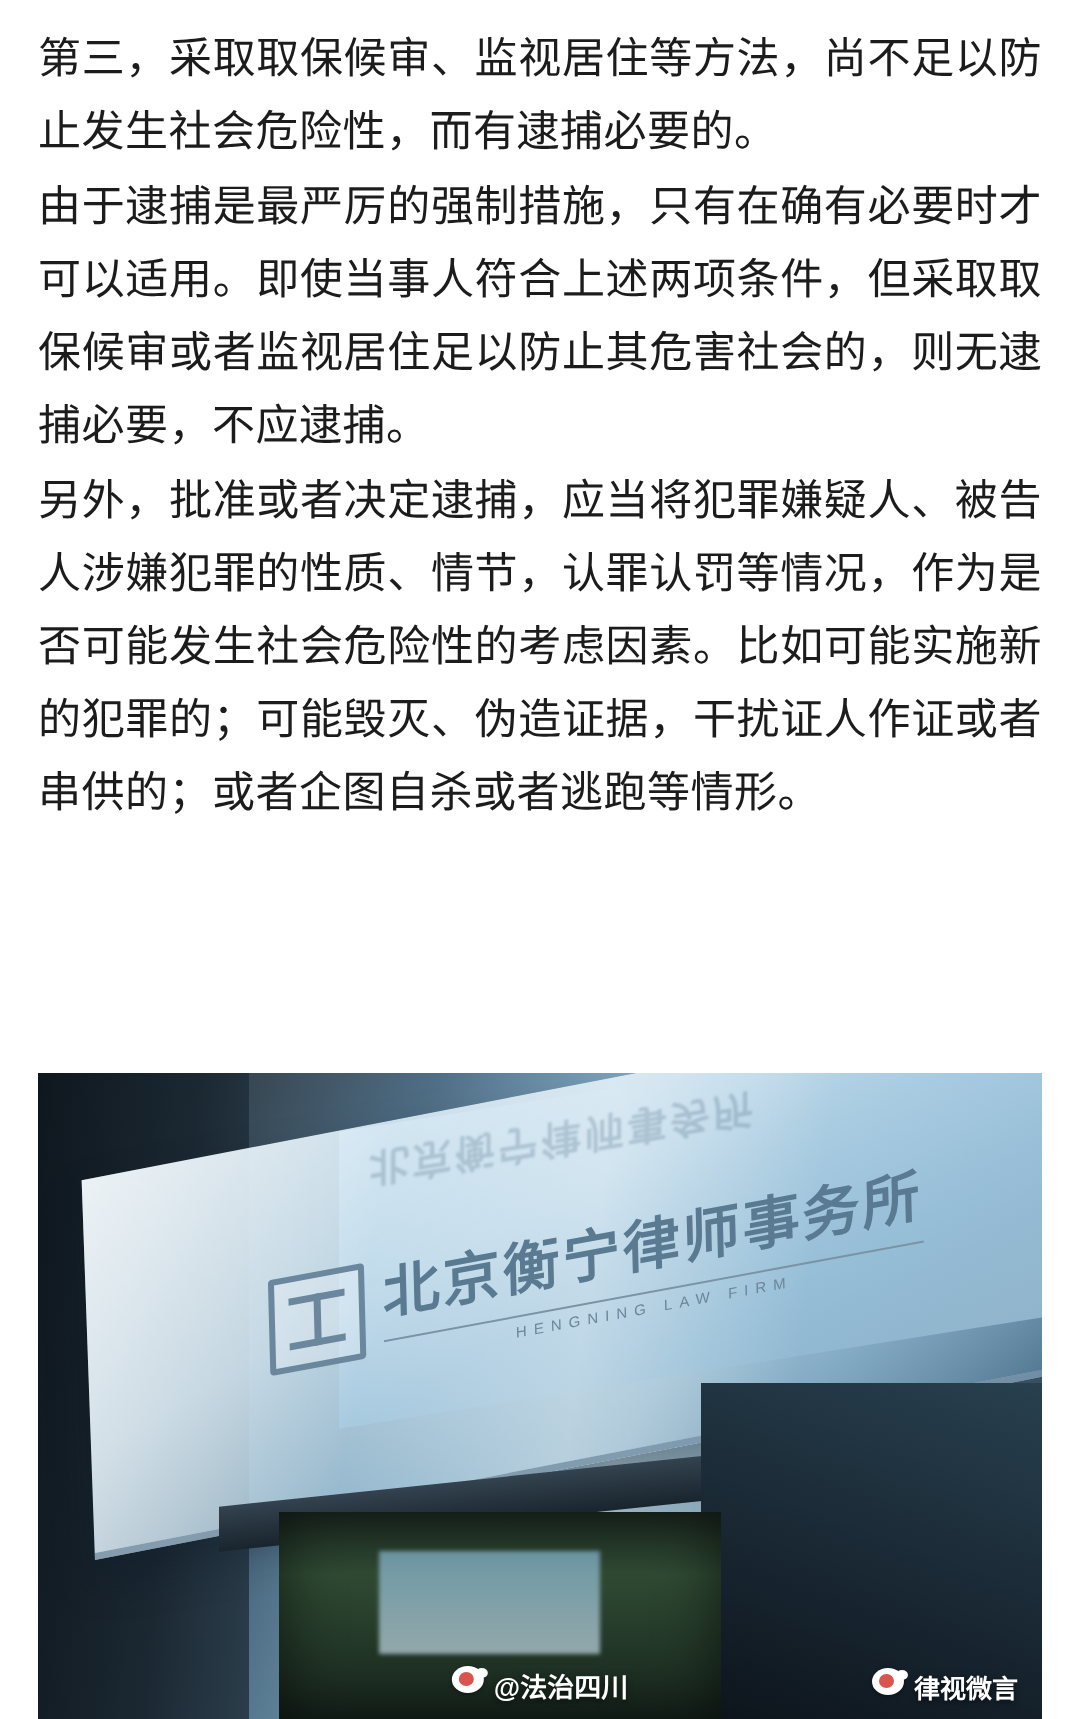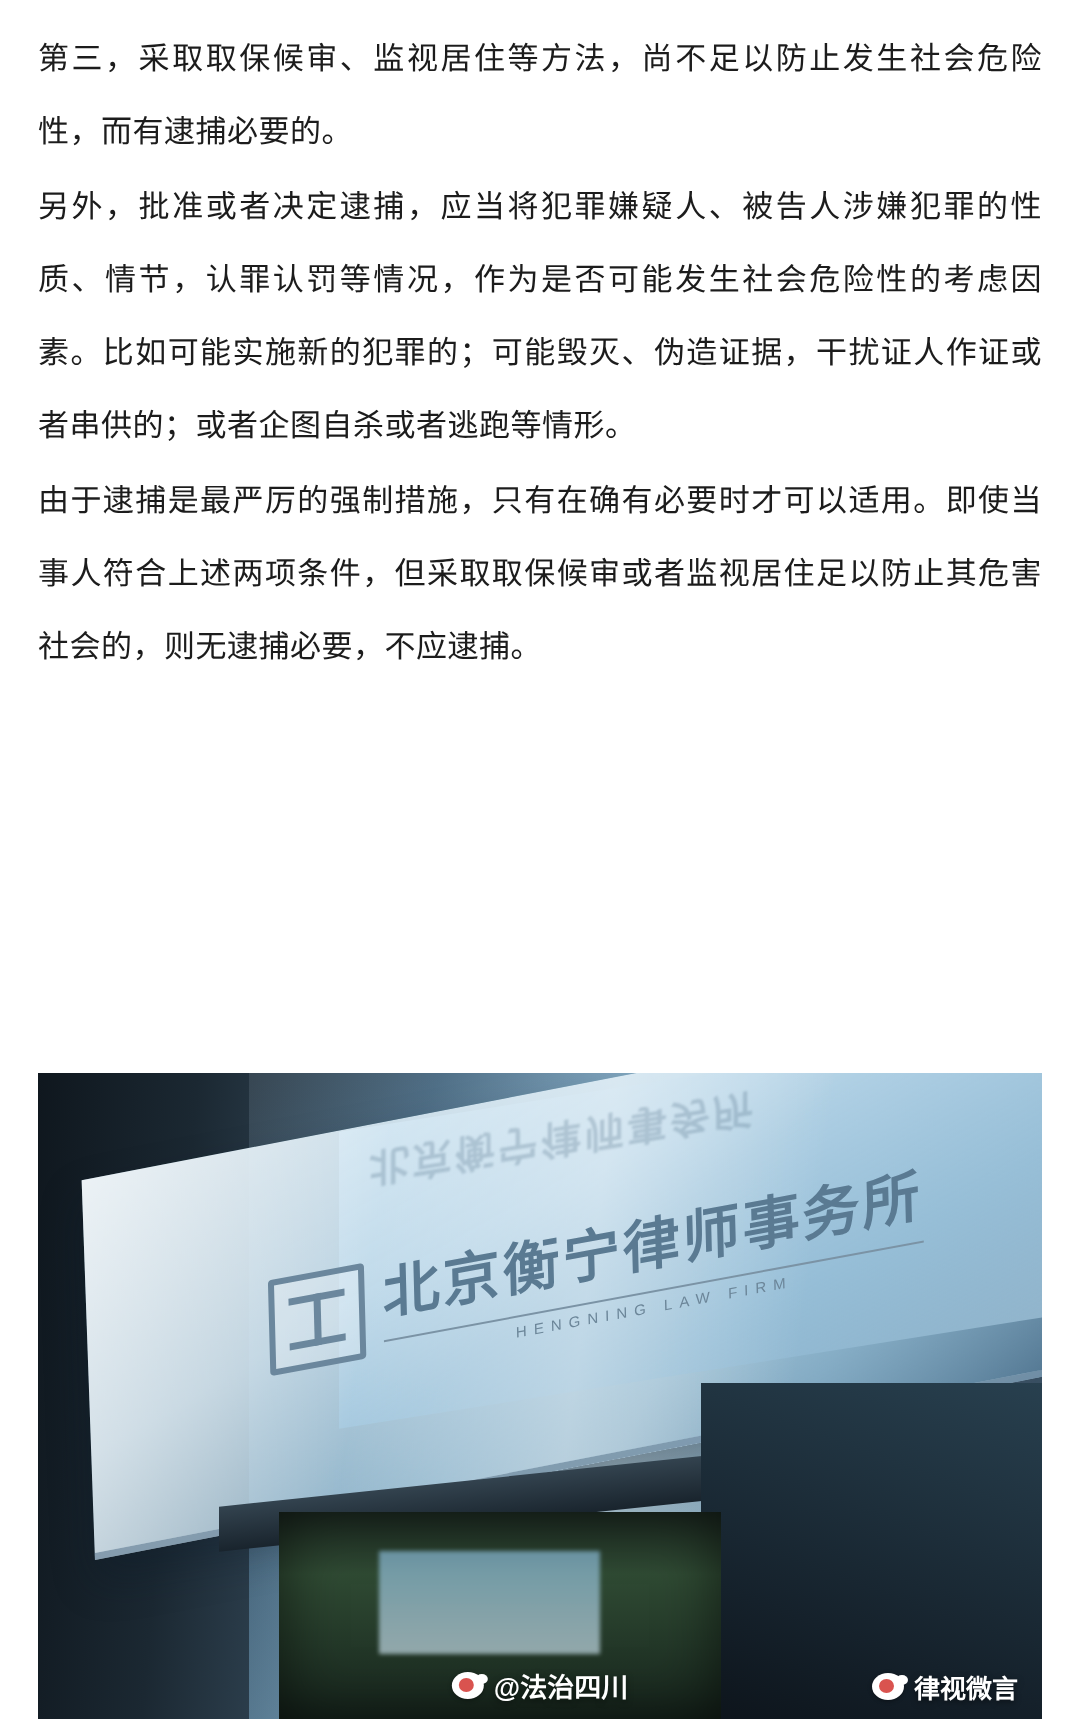--- a/index.html
+++ b/index.html
@@ -17,21 +17,21 @@
     width: 1080px;
     height: 1719px;
     position: relative;
     background: #ffffff;
     box-sizing: border-box;
   }
   .article-body {
     padding: 22px 38px 0 38px;
   }
   .para {
-    font-size: 31px;
+    font-size: 43px;
     line-height: 73px;
     color: #1c1c1c;
     letter-spacing: 0.5px;
     text-align: justify;
     margin: 0 0 2px 0;
     font-family: "Liberation Sans", "DejaVu Sans", sans-serif;
     font-weight: 400;
   }
   .image-wrap {
     position: absolute;
@@ -182,21 +182,20 @@
     font-size: 40px;
     font-weight: 700;
     letter-spacing: 3px;
     white-space: nowrap;
     filter: blur(1px);
   }
   
   .wm {
     position: absolute;
     display: flex;
-    align-items: center;
     gap: 10px;
     color: #ffffff;
     font-size: 27px;
     font-weight: 700;
     text-shadow: 0 2px 6px rgba(0,0,0,0.55);
     font-family: "Liberation Sans", "DejaVu Sans", sans-serif;
   }
   .wm-center {
     left: 50%;
     transform: translateX(-50%);
@@ -233,22 +232,22 @@
     background: #ffffff;
   }
 </style>
 </head>
 <body>
 
 <div class="page">
 
   <div class="article-body">
     <p class="para">第三，采取取保候审、监视居住等方法，尚不足以防止发生社会危险性，而有逮捕必要的。</p>
+    <p class="para">由于逮捕是最严厉的强制措施，只有在确有必要时才可以适用。即使当事人符合上述两项条件，但采取取保候审或者监视居住足以防止其危害社会的，则无逮捕必要，不应逮捕。</p>
     <p class="para">另外，批准或者决定逮捕，应当将犯罪嫌疑人、被告人涉嫌犯罪的性质、情节，认罪认罚等情况，作为是否可能发生社会危险性的考虑因素。比如可能实施新的犯罪的；可能毁灭、伪造证据，干扰证人作证或者串供的；或者企图自杀或者逃跑等情形。</p>
-    <p class="para">由于逮捕是最严厉的强制措施，只有在确有必要时才可以适用。即使当事人符合上述两项条件，但采取取保候审或者监视居住足以防止其危害社会的，则无逮捕必要，不应逮捕。</p>
   </div>
 
   <div class="image-wrap">
     <div class="photo">
       <div class="dark-frame-left"></div>
       <div class="sky-strip"></div>
       <div class="canopy">
         <div class="canopy-sheen"></div>
       </div>
       <div class="sign-reflection">北京衡宁律师事务所</div>

